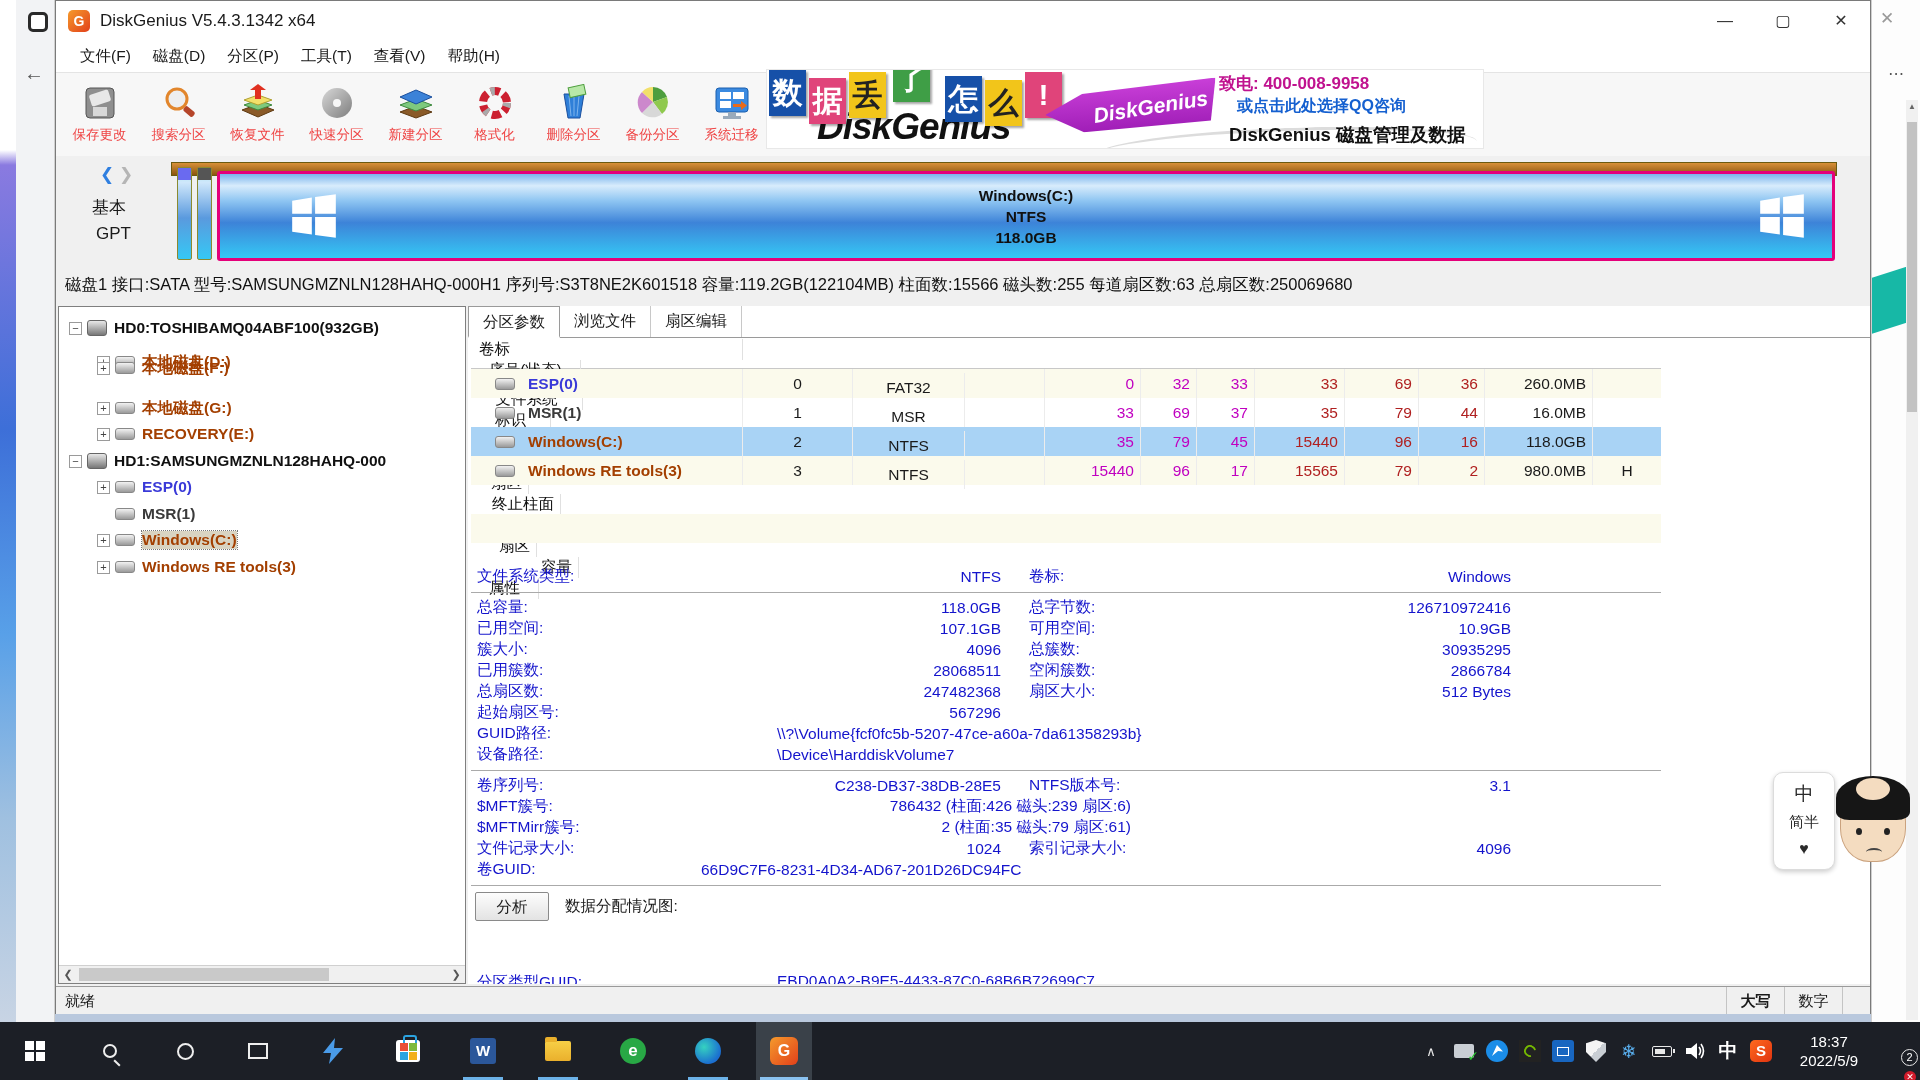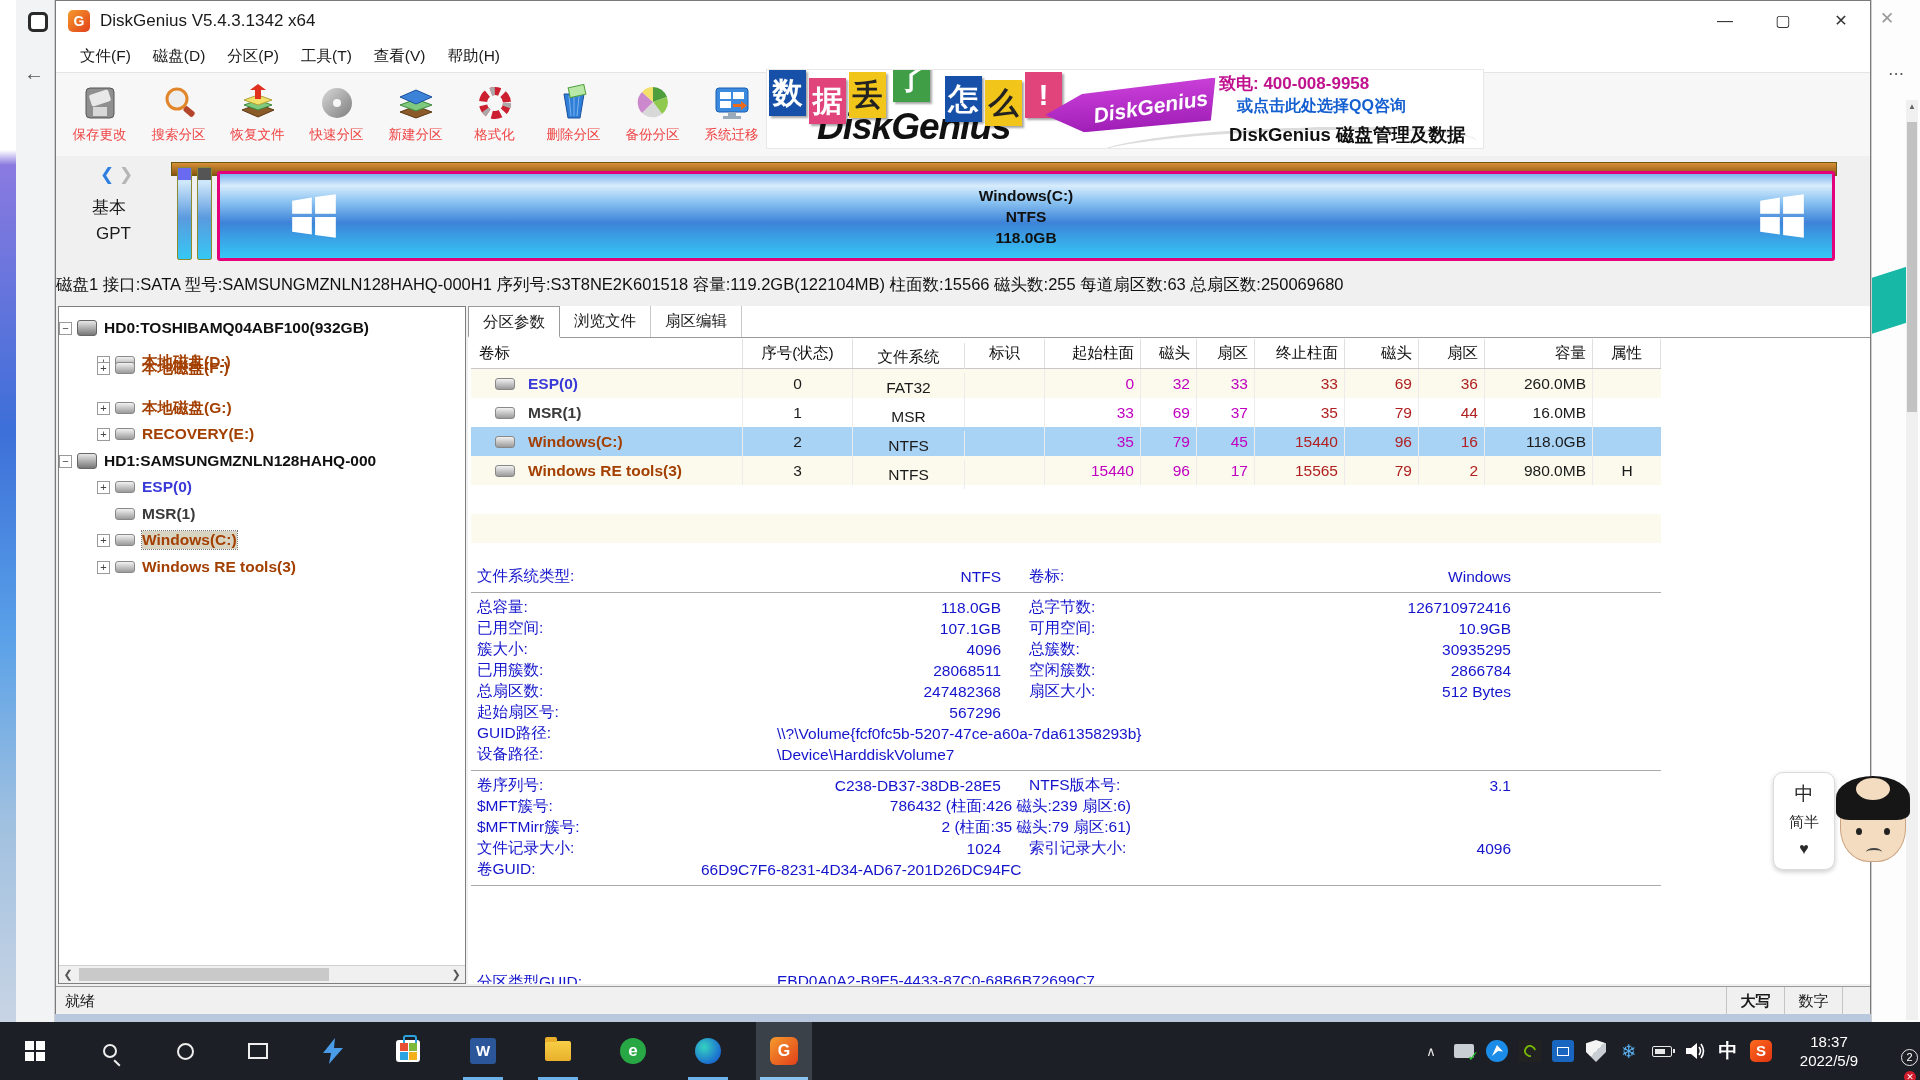--- a/index.html
+++ b/index.html
@@ -60,47 +60,47 @@
   .disk-strip { left:115px; top:6px; width:1666px; height:14px; background:linear-gradient(180deg,#d89038,#8a5510); border:1px solid #6b5a10; }
   .mini-part { top:11px; width:15px; height:93px; border:1px solid #8a8a30; border-radius:2px;
     background:linear-gradient(180deg,#aee 0,#cfe7fb 16%,#5a9ade 55%,#35c8f5 100%); }
   .mini-cap { position:absolute; left:0; top:0; width:100%; height:12px; }
   .main-part { left:161px; top:15px; width:1618px; height:90px; border:3px solid #e4007a; border-radius:3px;
     background:linear-gradient(180deg,#7ab4ec 0,#d8ecfc 14%,#8ec5f2 32%,#3d83d8 58%,#35c8f5 100%);
     display:flex; align-items:center; justify-content:center; }
   .part-text { text-align:center; font-size:15.5px; font-weight:bold; color:#101010; line-height:21px; }
   .winlogo { position:absolute; top:18px; width:48px; height:48px; }
 
-  .diskinfo { left:0; top:265px; width:100%; height:38px; display:flex; align-items:center; font-size:16.5px; color:#101010; background:#f0f0f0; }
+  .diskinfo { left:0; top:265px; width:100%; height:38px; display:flex; align-items:center; padding-left:9px; font-size:16.5px; color:#101010; background:#f0f0f0; }
 
   
   .treepanel { left:2px; top:305px; width:408px; height:678px; background:#fff; border:1px solid #7f7f7f; overflow:hidden; }
   .tree-item { position:absolute; left:0; width:100%; height:26px; display:flex; align-items:center; }
   .tree-item.child { padding-left:38px; }
-  .tree-item.root { }
+  .tree-item.root { padding-left:10px; }
   .ebox { width:13px; height:13px; border:1px solid #9a9a9a; background:#fff; font-size:11px; line-height:11px; text-align:center; color:#444; margin-right:5px; flex:none; }
   .ebox.plus::before { content:"+"; }
   .ebox.minus::before { content:"−"; }
   .ebox.none { visibility:hidden; }
   .drive-ico { width:20px; height:12px; border-radius:3px; background:linear-gradient(180deg,#f2f2f2,#9a9a9a); border:1px solid #888; margin-right:7px; flex:none; }
   .disk-ico { width:20px; height:16px; border-radius:3px; background:linear-gradient(180deg,#e8e8e8,#777); border:1px solid #666; margin-right:7px; flex:none; }
   .tree-item .t { font-size:15.5px; font-weight:bold; white-space:nowrap; }
   .t.black { color:#101010; } .t.brown { color:#a33f00; } .t.blue { color:#3a3ad8; } .t.gray { color:#3a3a3a; }
   .tree-item.sel .t { background:#d9d4c2; outline:1px dotted #777; }
   .tree-hscroll { position:absolute; left:0; bottom:0; width:100%; height:18px; background:#f0f0f0; border-top:1px solid #d0d0d0; }
   .hs-btn { position:absolute; top:0; width:18px; height:17px; text-align:center; line-height:17px; font-size:11px; color:#555; }
   .hs-thumb { position:absolute; left:20px; top:2px; width:250px; height:13px; background:#c9c9c9; }
 
   
   .content { left:412px; top:305px; width:1402px; height:678px; background:#fff; overflow:hidden; }
   .tabstrip { position:absolute; left:0; top:0; width:100%; height:32px; border-bottom:1px solid #9a9a9a; background:#fff; display:flex; align-items:flex-end; }
   .tab { height:31px; padding:0 14px; font-size:15.5px; color:#1a1a1a; line-height:30px; border-right:1px solid #c8c8c8; background:#fff; }
   .tab.active { border:1px solid #9a9a9a; border-bottom:2px solid #fff; font-weight:normal; height:32px; margin-bottom:-1px; background:#fff; }
 
-  .thead { position:absolute; left:3px; top:33px; width:1190px; height:30px; display:flex; align-items:center; border-bottom:1px solid #c8c8c8; font-size:15.5px; color:#101010; }
+  .thead { position:absolute; left:3px; top:33px; width:1190px; height:30px; display:flex; border-bottom:1px solid #c8c8c8; font-size:15.5px; color:#101010;flex-direction:column; }
   .trow { position:absolute; left:3px; width:1190px; height:29px; display:flex; align-items:center; font-size:15.5px; }
   .trow.stripe { background:#fbfaec; }
   .trow.sel { background:#a9d3f5; }
   .c { height:100%; display:flex; align-items:center; border-right:1px solid #ececec; padding:0 6px; }
   .c0{width:272px;} .c1{width:110px; justify-content:center;} .c2{width:112px; justify-content:center;margin-top:8px;}
   .c3{width:80px; justify-content:center;} .c4{width:96px; justify-content:flex-end;}
   .c5{width:56px; justify-content:flex-end;} .c6{width:58px; justify-content:flex-end;}
   .c7{width:90px; justify-content:flex-end;} .c8{width:74px; justify-content:flex-end;}
   .c9{width:66px; justify-content:flex-end;} .c10{width:108px; justify-content:flex-end;}
   .c11{width:68px; justify-content:center; border-right:none;}
@@ -594,20 +594,24 @@
           <span class="dl">文件记录大小:</span>
           <span class="dv">1024</span>
           <span class="dl2">索引记录大小:</span>
           <span class="dv2">4096</span>
         </div>
       <div class="drow">
           <span class="dl">卷GUID:</span>
           <span class="dv">66D9C7F6-8231-4D34-AD67-201D26DC94FC</span>
         </div>
       <div class="dsep"></div>
+      <div class="analyze-row">
+        <span class="analyze-btn">分析</span>
+        <span class="alloc-lbl">数据分配情况图:</span>
+      </div>
     </div>
 
     <div class="ptype-row">
       <span class="dl">分区类型GUID:</span>
       <span class="dv path">EBD0A0A2-B9E5-4433-87C0-68B6B72699C7</span>
     </div>
   </div>
 
   <div class="abs statusbar">
     <span class="sb-ready">就绪</span>

